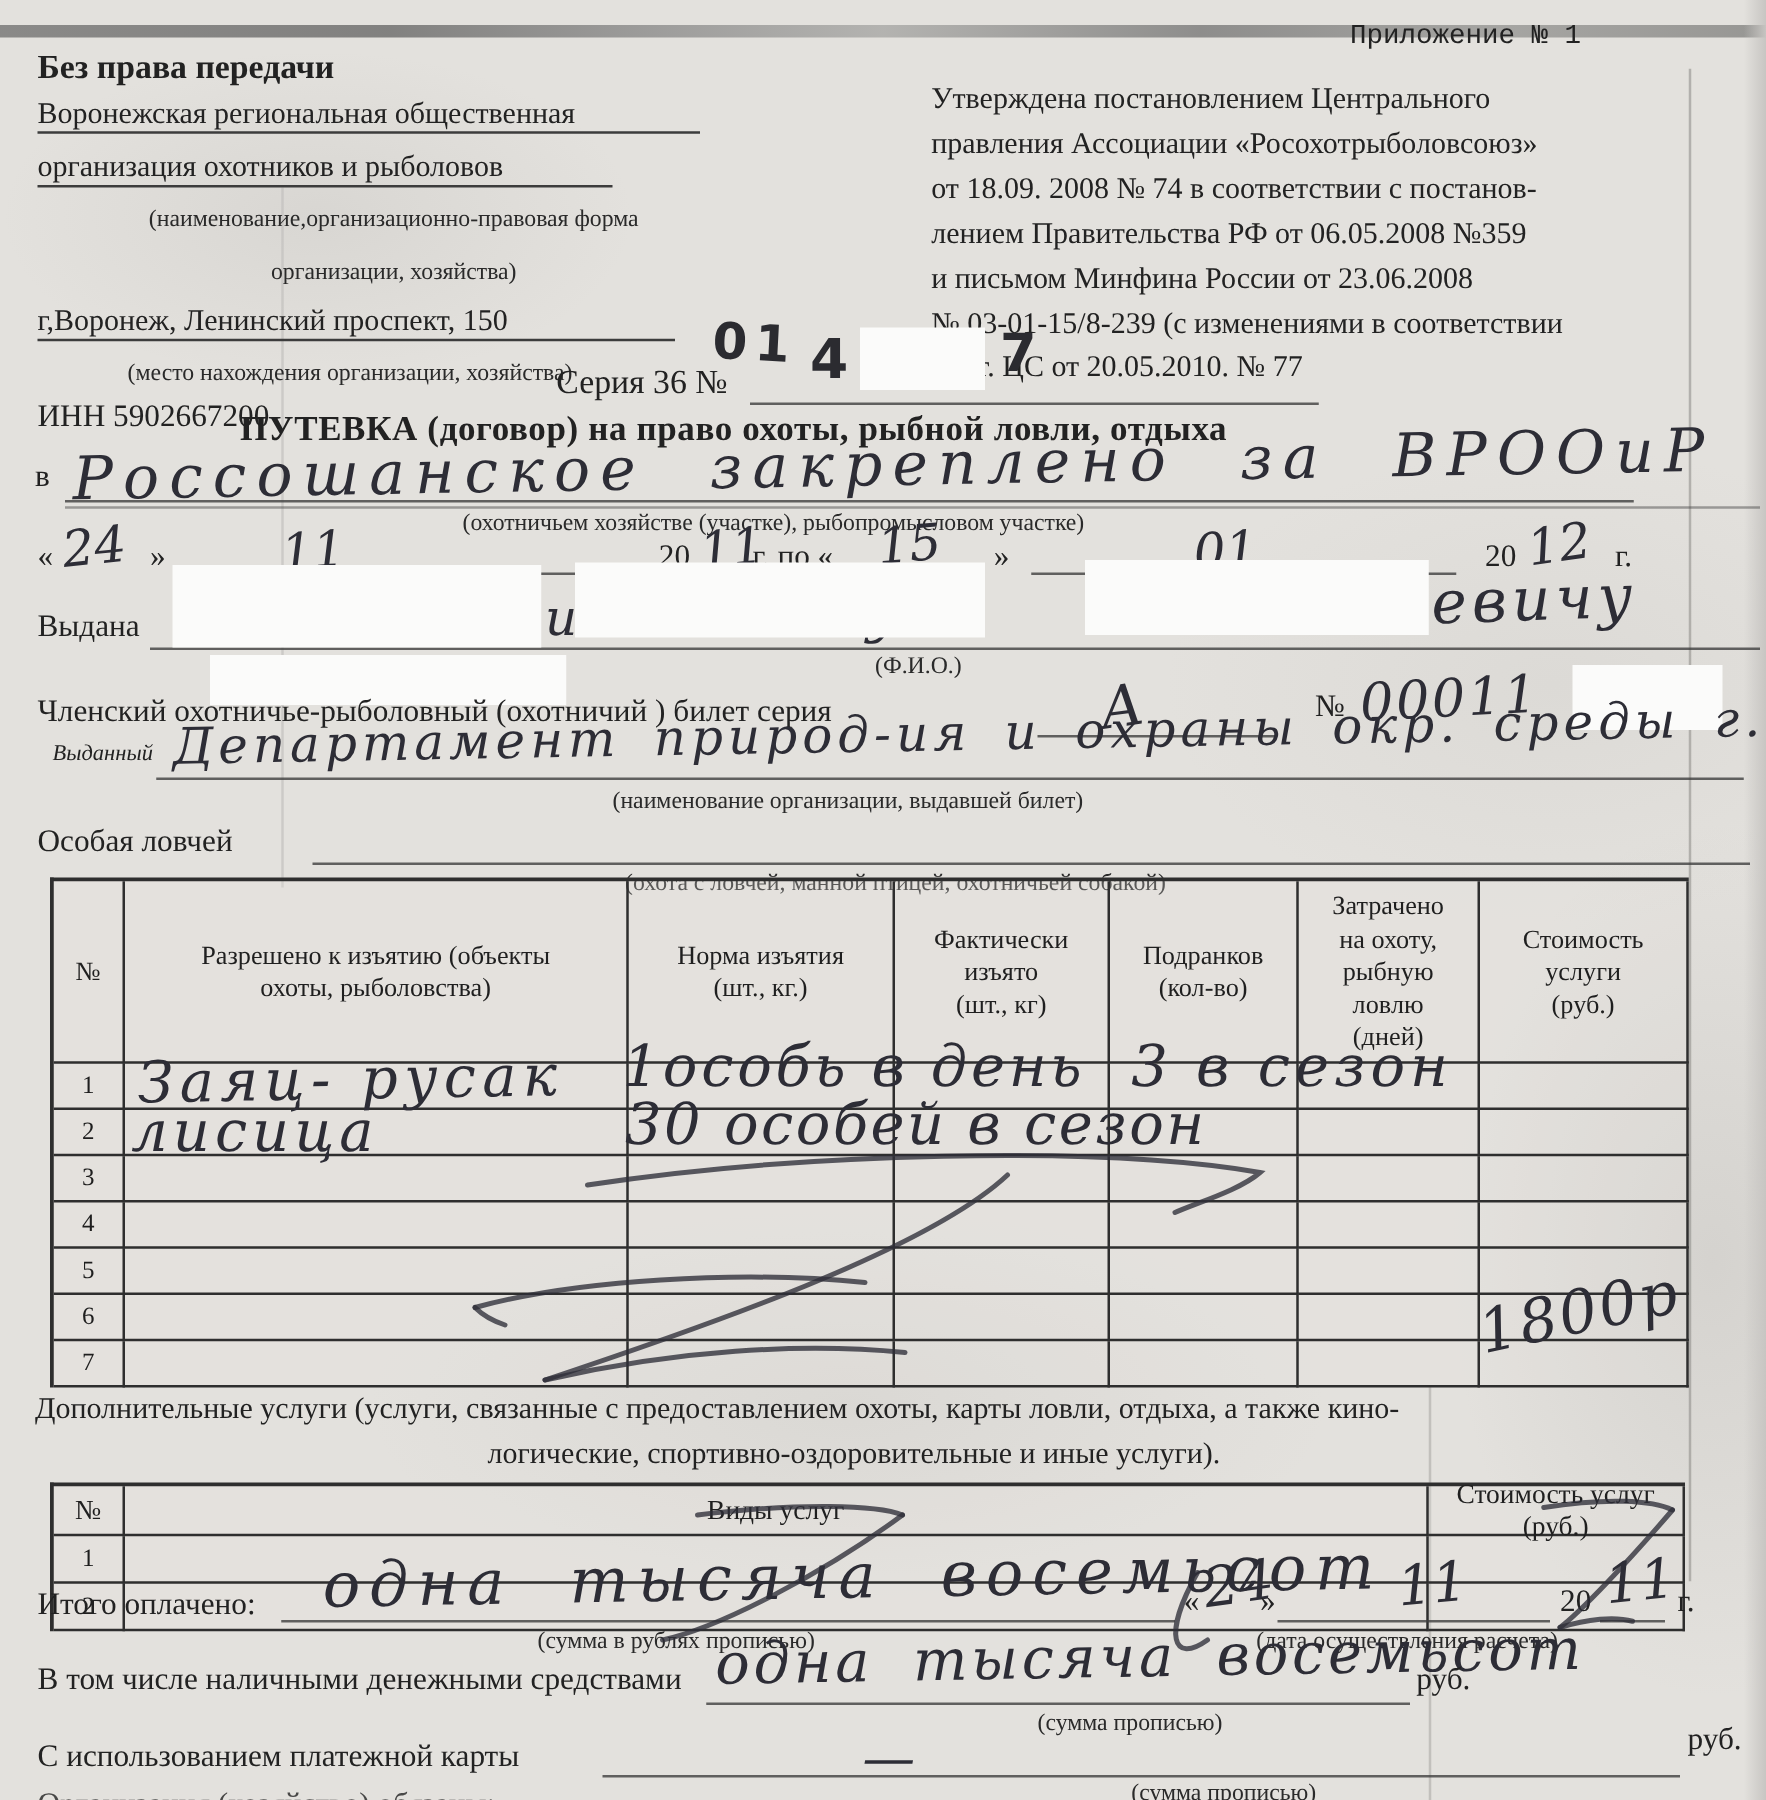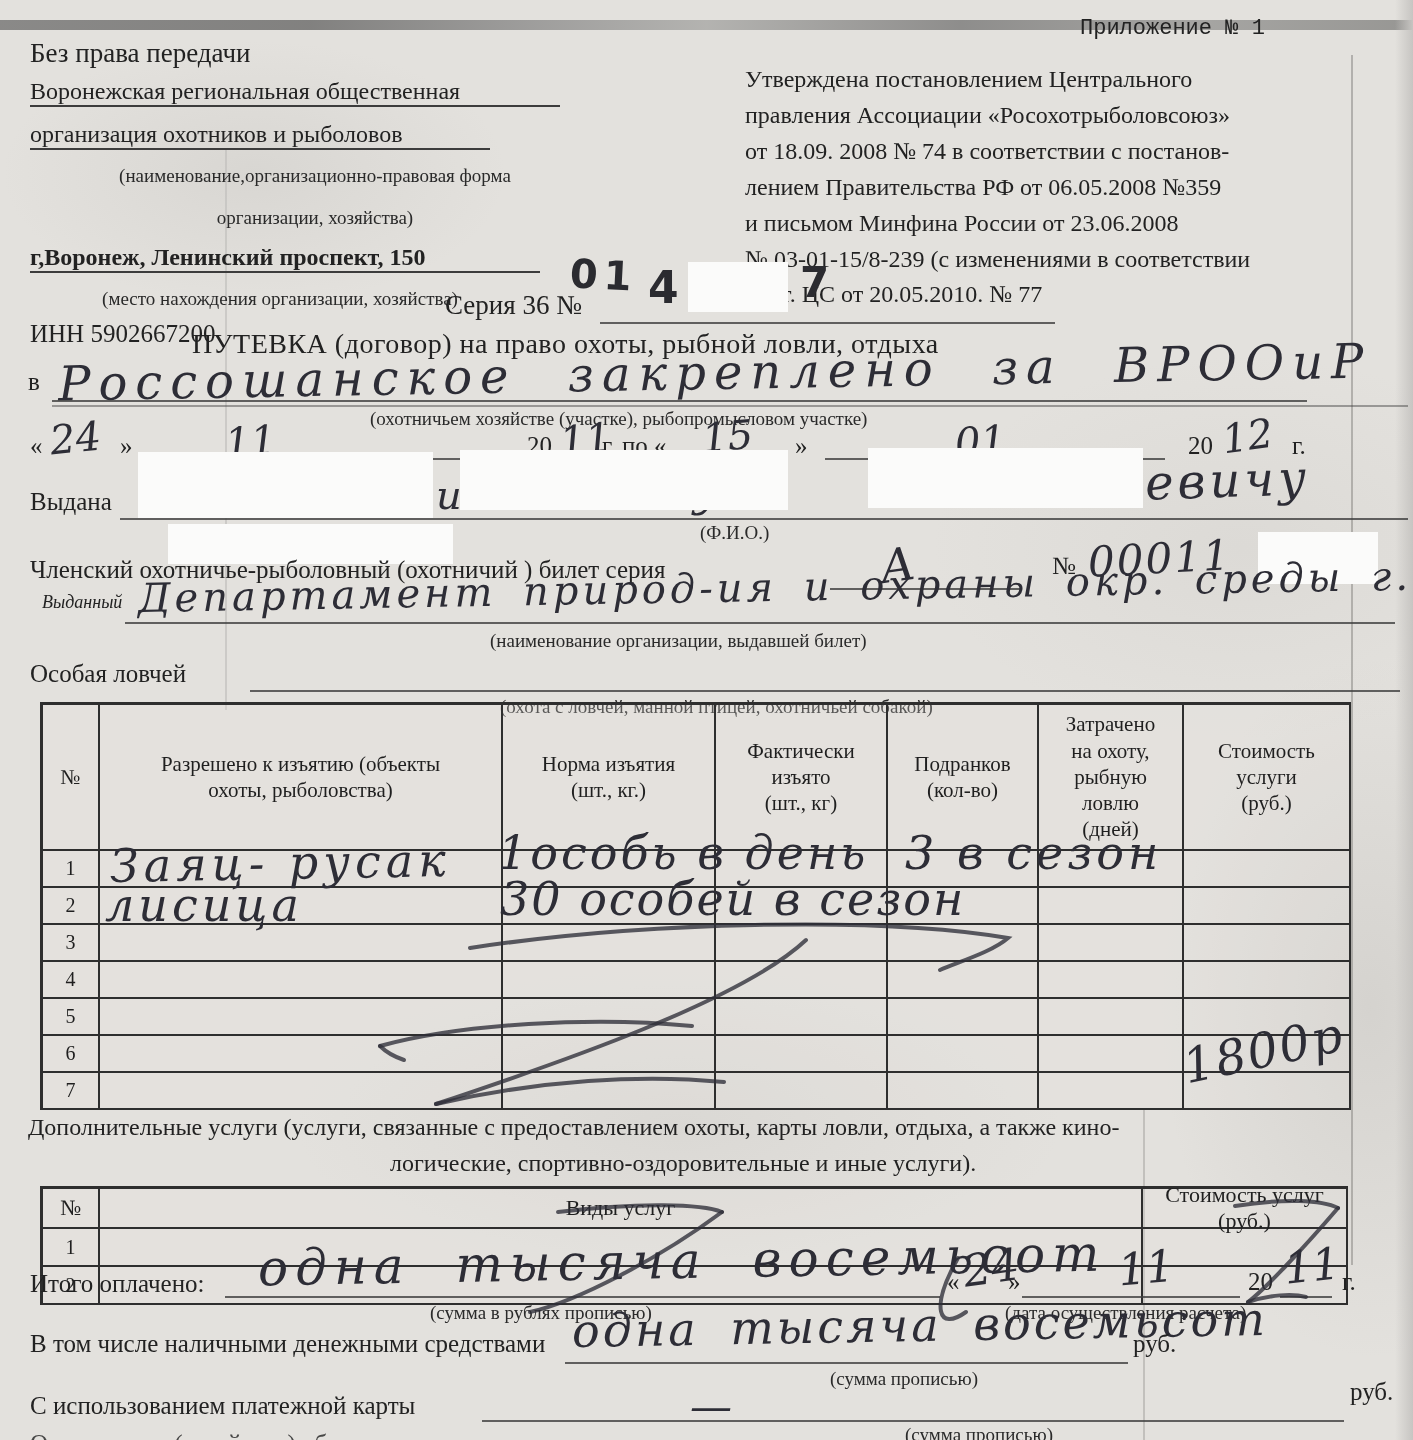--- a/index.html
+++ b/index.html
@@ -8,21 +8,21 @@
     background-color:#e3e1dd;
     background-image:
       radial-gradient(ellipse 420px 220px at 18% 12%, rgba(178,176,172,.22), transparent 60%),
       radial-gradient(ellipse 520px 320px at 88% 38%, rgba(188,186,182,.18), transparent 60%),
       radial-gradient(ellipse 640px 260px at 48% 78%, rgba(183,181,177,.20), transparent 60%),
       radial-gradient(ellipse 300px 500px at 97% 70%, rgba(170,168,164,.25), transparent 70%);
     font-family:"Liberation Serif",serif;color:#1f1f1f;
   }
   .abs{position:absolute;}
   .print{font-family:"Liberation Serif",serif;color:#222;}
-  .b{font-weight:normal;}
+  .b{font-weight:bold;}
   .cap{font-size:19px;color:#2a2a2a;}
   .u{border-bottom:2px solid #3c3c3c;}
   .uline{position:absolute;height:2px;background:#3e3e3e;opacity:.8;}
   .wbox{position:absolute;background:#fbfbfa;}
   .hw{font-family:"DejaVu Serif",serif;font-style:italic;color:#2d2d36;white-space:nowrap;}
   .stamp{font-family:"DejaVu Sans",sans-serif;font-weight:bold;color:#2b2b30;}
   .pre{white-space:pre-line;}
   
   .tbl{position:absolute;display:grid;border-top:3px solid #2e2e2e;border-left:3px solid #2e2e2e;background:rgba(230,228,224,.25);}
   .tbl .c{border-right:2px solid #2e2e2e;border-bottom:2px solid #2e2e2e;box-sizing:border-box;
@@ -47,21 +47,21 @@
   <div class="fold" style="left:1351px;top:55px;height:1210px;background:#8a8885;opacity:.55;"></div>
   <div class="fold" style="left:1143px;top:1108px;height:332px;background:#9a9895;opacity:.45;"></div>
   <div class="fold" style="left:225px;top:150px;height:560px;background:#c2c0bd;opacity:.7;"></div>
   <div class="abs" style="right:0;top:0;width:18px;height:100%;background:linear-gradient(90deg,transparent,#c7c5c2);"></div>
 
   <div class="abs print b" style="left:30px;top:38px;font-size:27px;">Без права передачи</div>
   <div class="abs print u" style="left:30px;top:78px;font-size:24px;width:530px;">Воронежская региональная общественная</div>
   <div class="abs print u" style="left:30px;top:121px;font-size:24px;width:460px;">организация охотников и рыболовов</div>
   <div class="abs print cap" style="left:55px;top:165px;width:520px;text-align:center;">(наименование,организационно-правовая форма</div>
   <div class="abs print cap" style="left:55px;top:207px;width:520px;text-align:center;">организации, хозяйства)</div>
-  <div class="abs print u" style="left:30px;top:244px;font-size:24px;width:510px;font-weight:bold;">г,Воронеж, Ленинский проспект, 150</div>
+  <div class="abs print u" style="left:30px;top:244px;font-size:24px;width:510px;">г,Воронеж, Ленинский проспект, 150</div>
   <div class="abs print cap" style="left:40px;top:288px;width:480px;text-align:center;">(место нахождения организации, хозяйства)</div>
   <div class="abs print" style="left:30px;top:320px;font-size:25px;">ИНН 5902667200</div>
 
   <div class="abs print" style="left:1080px;top:16px;font-size:22px;font-family:Liberation Mono, monospace;">Приложение № 1</div>
   <div class="abs print" style="left:745px;top:66px;font-size:24px;">Утверждена  постановлением  Центрального</div>
   <div class="abs print" style="left:745px;top:102px;font-size:24px;">правления Ассоциации «Росохотрыболовсоюз»</div>
   <div class="abs print" style="left:745px;top:138px;font-size:24px;">от 18.09. 2008 № 74 в соответствии с постанов-</div>
   <div class="abs print" style="left:745px;top:174px;font-size:24px;">лением Правительства РФ от 06.05.2008 №359</div>
   <div class="abs print" style="left:745px;top:210px;font-size:24px;">и письмом Минфина России  от 23.06.2008</div>
   <div class="abs print" style="left:745px;top:246px;font-size:24px;">№ 03-01-15/8-239 (с изменениями в соответствии</div>

